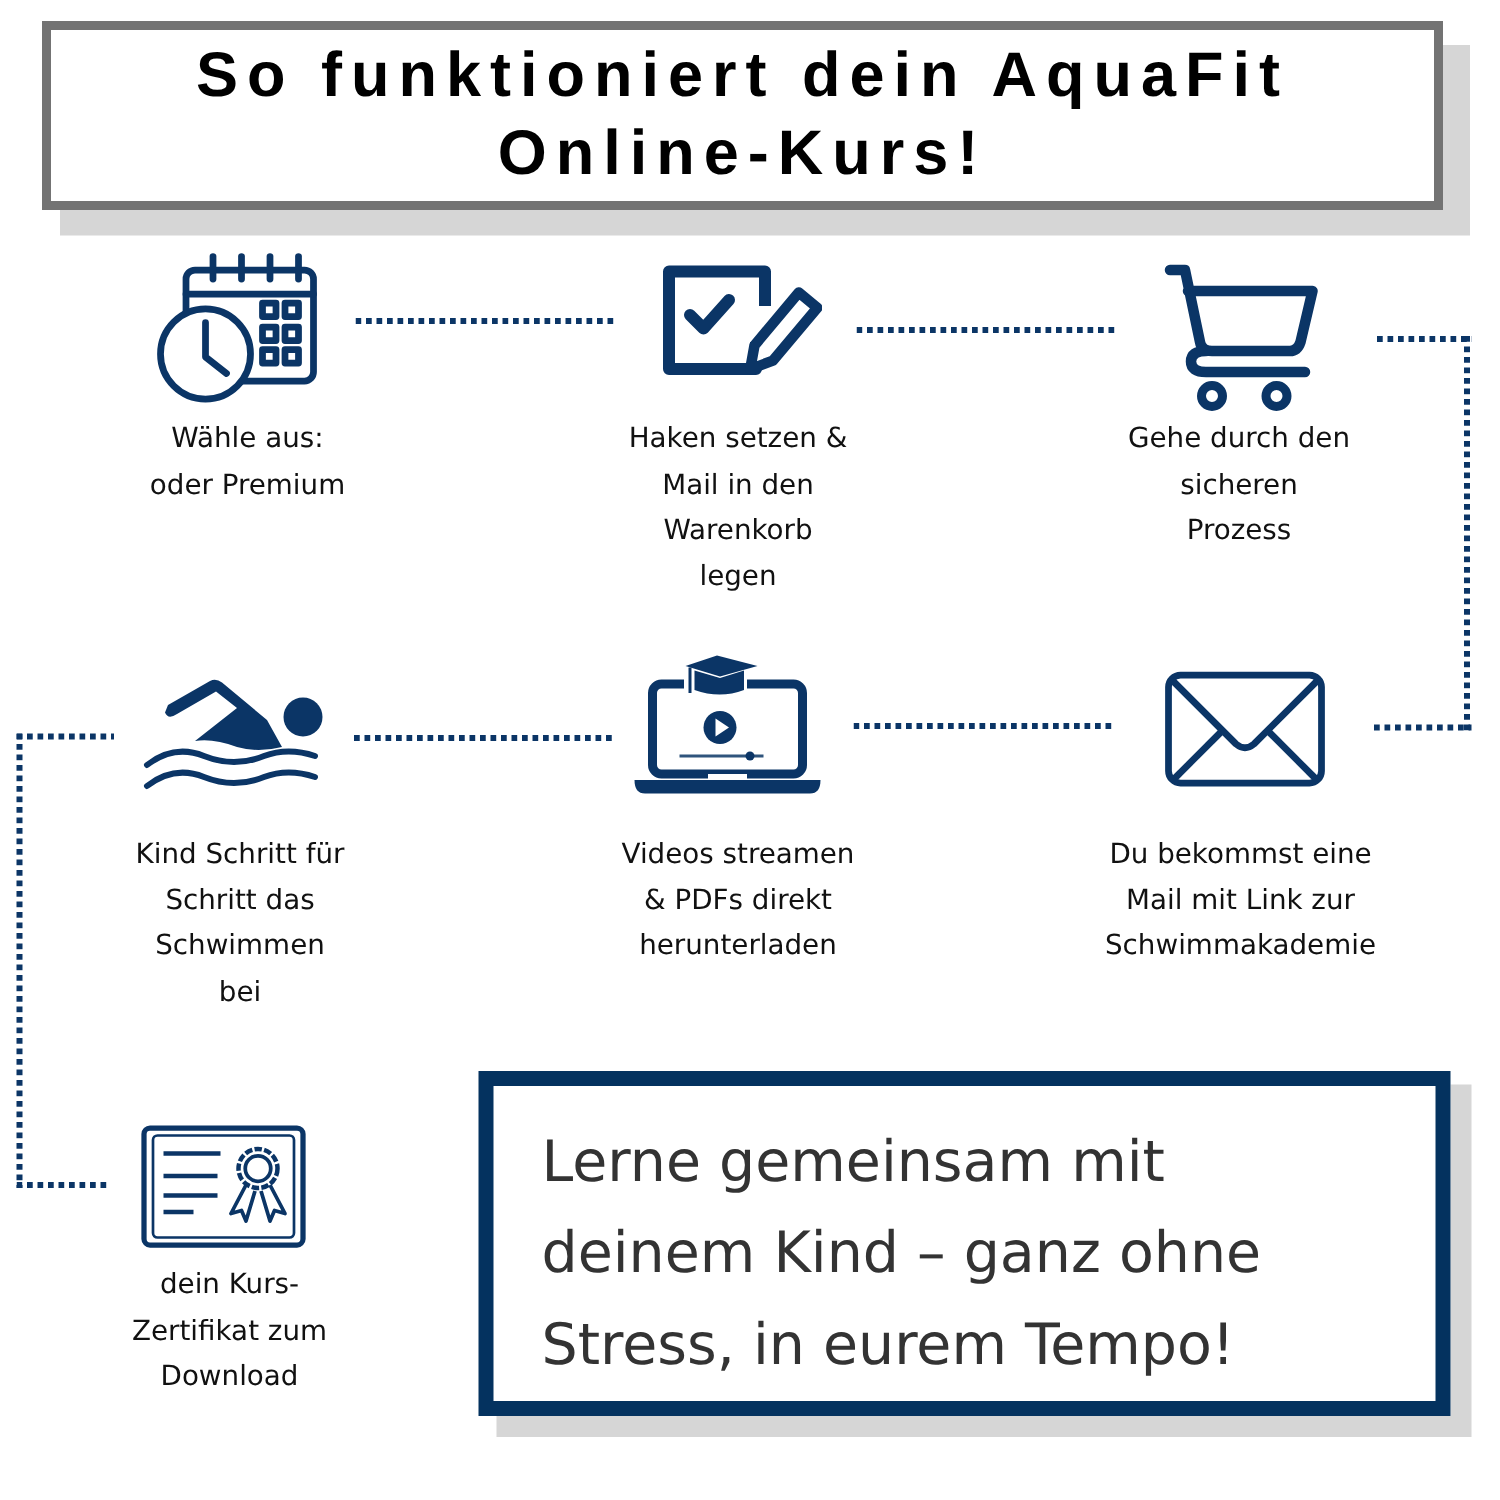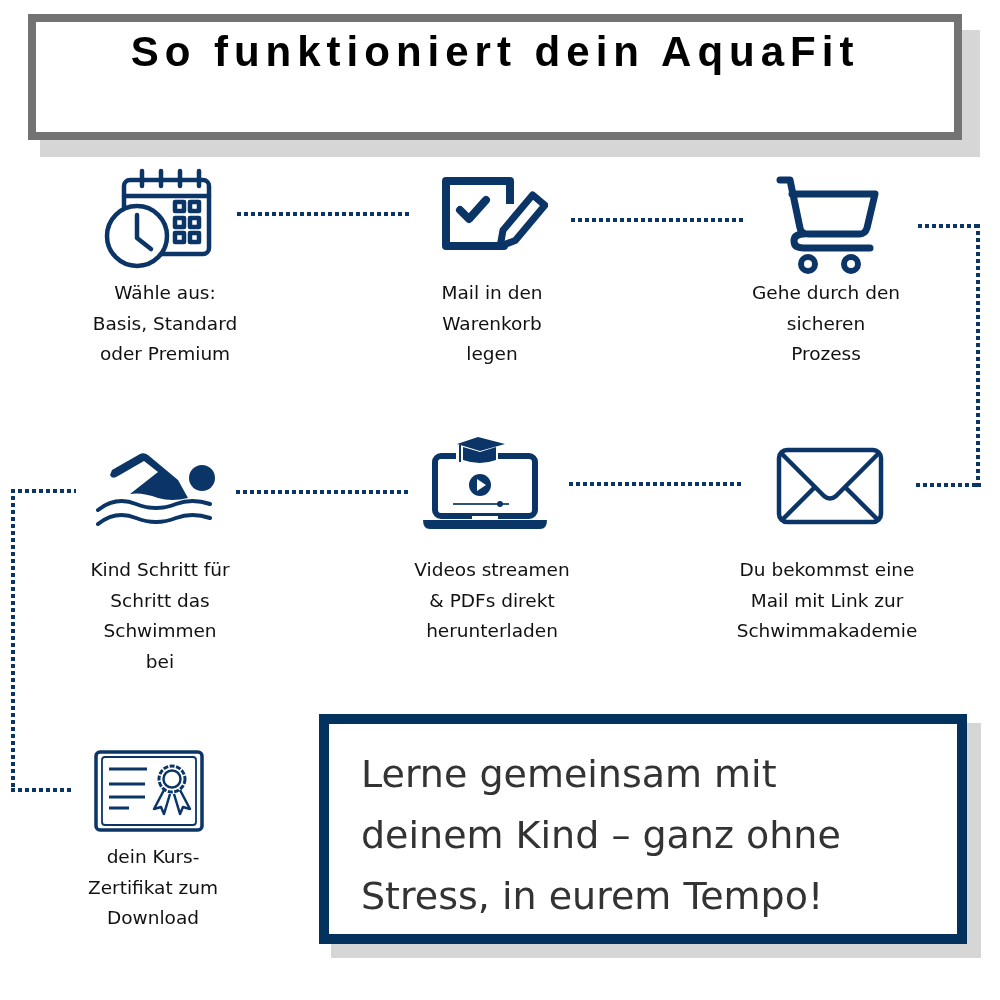--- a/index.html
+++ b/index.html
@@ -13,22 +13,23 @@
   .hdot { position:absolute; height:4px; background-image:linear-gradient(90deg, var(--navy) 0 4px, transparent 4px 7px); background-size:7px 4px; background-repeat:repeat-x; }
   .vdot { position:absolute; width:4px; background-image:linear-gradient(180deg, var(--navy) 0 4px, transparent 4px 7px); background-size:4px 7px; background-repeat:repeat-y; }
   .slogan { position:absolute; font-family:"DejaVu Sans", sans-serif; font-size:38px; line-height:61px; color:#333; }
   .slogan span { display:block; white-space:nowrap; }
   :root { --navy:#0b3566; }
 </style>
 </head>
 <body>
 
 <div class="shadow" style="left:40px; top:30px; width:940px; height:127px;"></div>
-<div class="framebox" style="left:28px; top:14px; width:934px; height:126px; border:8px solid #737373;">
+<div class="framebox" style="left:28px; top:14px; width:934px; height:126px; border:6px solid #737373;">
   <div class="title-text" style="top:6px; font-size:42px;">So funktioniert dein AquaFit</div>
+  <div class="title-text" style="top:58px; font-size:42px;">Online-Kurs!</div>
 </div>
 
 <div class="hdot" style="left:237px; top:212px; width:173px;"></div>
 <div class="hdot" style="left:571px; top:218px; width:173px;"></div>
 <div class="hdot" style="left:918px; top:224px; width:63px;"></div>
 <div class="vdot" style="left:976px; top:224px; height:264px;"></div>
 <div class="hdot" style="left:916px; top:483px; width:65px;"></div>
 <div class="hdot" style="left:569px; top:482px; width:173px;"></div>
 <div class="hdot" style="left:236px; top:490px; width:173px;"></div>
 <div class="hdot" style="left:11px; top:489px; width:65px;"></div>
@@ -48,32 +49,32 @@
     <rect x="71" y="50" width="9" height="9"></rect>
       <rect x="86" y="50" width="9" height="9"></rect>
     <rect x="71" y="65" width="9" height="9"></rect>
       <rect x="86" y="65" width="9" height="9"></rect>
   </g>
   <circle cx="33" cy="68" r="30" fill="#ffffff" stroke="#0b3566" stroke-width="4.5"></circle>
   <polyline points="33,47 33,70 47,81" fill="none" stroke="#0b3566" stroke-width="4.5" stroke-linecap="round" stroke-linejoin="round"></polyline>
 </svg>
 <div class="step-label" style="left:60px; top:278px; width:210px;text-align:center;">
   <span>Wähle aus:</span>
-    <span>Basis, Standard</span>
     <span>oder Premium</span>
 </div>
 
 <svg class="icon" style="left:436px; top:168px;" width="112" height="104" viewBox="0 0 112 104">
   <path d="M68 60 L68 78 L10 78 L10 13 L74 13 L74 36" fill="none" stroke="#0b3566" stroke-width="8" stroke-linejoin="round"></path>
   <polyline points="24,42 33,51 50,32" fill="none" stroke="#0b3566" stroke-width="8" stroke-linecap="round" stroke-linejoin="round"></polyline>
   <g transform="translate(86,52) rotate(40)">
     <path d="M-8 -26 L8 -26 L8 20 L0 34 L-8 20 Z" fill="#ffffff" stroke="#0b3566" stroke-width="7" stroke-linejoin="round"></path>
   </g>
 </svg>
 <div class="step-label" style="left:387px; top:278px; width:210px;">
+  <span>Haken setzen &amp;</span>
     <span>Mail in den</span>
     <span>Warenkorb</span>
     <span>legen</span>
 </div>
 
 <svg class="icon" style="left:770px; top:168px;" width="112" height="108" viewBox="0 0 112 108">
   <path d="M10 12 L20 12 L30 60 Q31 66 38 66 L90 66 Q95 66 97 60 L105 26 L22 26" fill="none" stroke="#0b3566" stroke-width="7" stroke-linecap="round" stroke-linejoin="round"></path>
   <path d="M34 66 Q24 66 24 73 Q24 80 34 80 L100 80" fill="none" stroke="#0b3566" stroke-width="7" stroke-linecap="round"></path>
   <circle cx="38" cy="96" r="7" fill="none" stroke="#0b3566" stroke-width="6"></circle>
   <circle cx="81" cy="96" r="7" fill="none" stroke="#0b3566" stroke-width="6"></circle>

